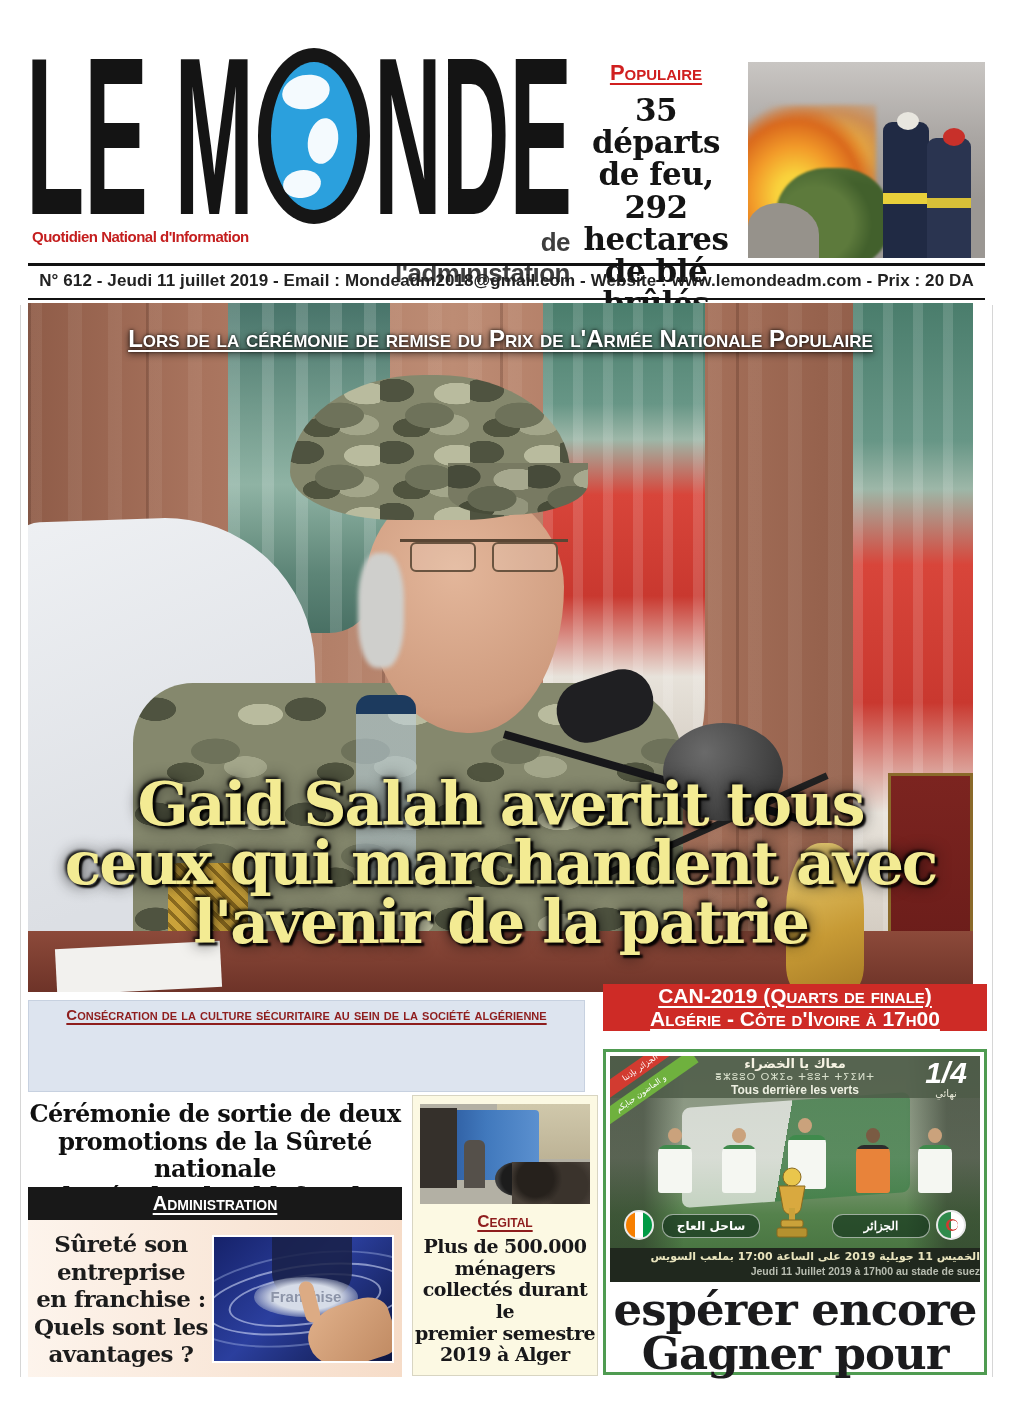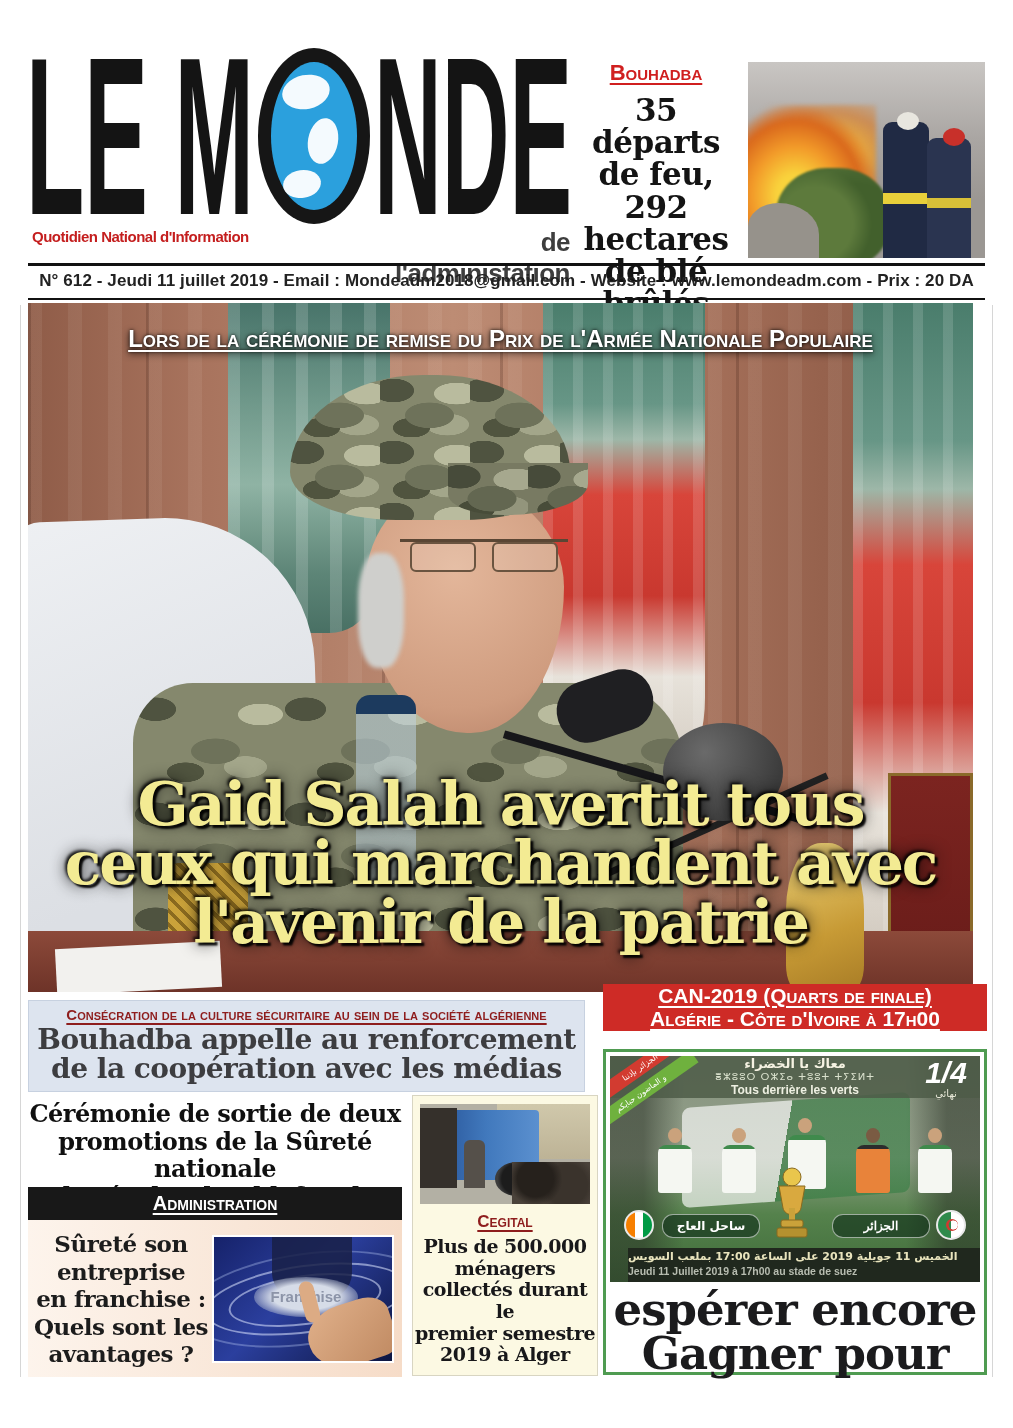--- a/index.html
+++ b/index.html
@@ -168,21 +168,21 @@
   .flag-circle{width:30px;height:30px;border-radius:50%;border:2px solid #e9e9e9;box-sizing:border-box;}
   .civ-flag{left:14px;top:8px;background:linear-gradient(90deg,#f77f00 0 33%,#fff 33% 66%,#009a44 66%);}
   .alg-flag{left:326px;top:8px;background:linear-gradient(90deg,#2f8a4c 0 50%,#fff 50%);}
   .alg-cres{left:336px;top:17px;width:12px;height:12px;border-radius:50%;
     background:radial-gradient(circle at 60% 50%,rgba(0,0,0,0) 45%,#d03a30 52% 100%);}
   .team-pill{top:12px;height:22px;line-height:22px;border-radius:11px;background:rgba(14,44,24,.6);
     border:1px solid rgba(255,255,255,.55);color:#fff;font-size:12px;font-family:"DejaVu Sans",sans-serif;
     text-align:center;font-weight:bold;}
   .pill-left{left:52px;width:96px;} .pill-right{left:222px;width:96px;font-family:Liberation Serif, serif;}
   .poster-trophy{left:160px;top:110px;}
-  .date-band{left:18px;top:192px;width:100%;height:34px;background:#20281e;text-align:left;}
+  .date-band{left:0;top:192px;width:100%;height:34px;background:#20281e;text-align:right;}
   .date-ar{font-size:11px;color:#e9e4bd;font-family:"DejaVu Sans",sans-serif;line-height:17px;font-weight:bold;}
   .date-fr{font-size:10.5px;color:#b7bcb0;line-height:13px;font-weight:bold;}
   .can-headline{left:0;top:236px;width:100%;text-align:center;font-size:45px;line-height:.97;color:#1b1b1d;letter-spacing:-1px;}
 
   .page-rule{width:1px;background:#d6d6d6;}
   .rule-left{left:20px;top:305px;height:1072px;}
   .rule-right{left:992px;top:305px;height:1072px;}
 </style>
 </head>
 <body>
@@ -199,21 +199,21 @@
         <ellipse cx="297" cy="95" rx="15" ry="23" fill="#ffffff" opacity="0.95" transform="rotate(10 297 95)"></ellipse>
         <ellipse cx="276" cy="138" rx="19" ry="14" fill="#ffffff" opacity="0.95" transform="rotate(-8 276 138)"></ellipse>
       </g>
       <text x="348" y="168" font-family="Liberation Sans, sans-serif" font-weight="bold" font-size="225" fill="#141414" textLength="198" lengthAdjust="spacingAndGlyphs">NDE</text>
     </svg>
   </div>
   <div class="abs tagline-red">Quotidien National d'Information</div>
   <div class="abs tagline-gray">de l'administation</div>
 
   <div class="abs canicule">
-    <div class="kicker canicule-kicker">Bouhadba</div>
+    <div class="kicker canicule-kicker">Populaire</div>
     <div class="display canicule-headline">35 départs de feu, 292 hectares de blé brûlés</div>
   </div>
   <div class="abs fire-photo">
     <div class="abs smoke"></div>
     <div class="abs flames"></div>
     <div class="abs shrub"></div>
     <div class="abs rocks"></div>
     <div class="abs firefighter ff1"></div>
     <div class="abs ff2"></div>
     <div class="abs helmet helmet-white"></div>
@@ -252,24 +252,20 @@
     <div class="abs kicker photo-kicker">Lors de la cérémonie de remise du Prix de l'Armée Nationale Populaire</div>
     <div class="abs display photo-headline">
       <div>Gaid Salah avertit tous</div>
       <div>ceux qui marchandent avec</div>
       <div>l'avenir de la patrie</div>
     </div>
   </div>
 
   <div class="abs security-box">
     <span class="kicker security-kicker">Consécration de la culture sécuritaire au sein de la société algérienne</span>
-    <div class="display security-headline">
-      <div>Bouhadba appelle au renforcement</div>
-      <div>de la coopération avec les médias</div>
-    </div>
   </div>
 
   <div class="abs display police-headline">
     <div>Cérémonie de sortie  de deux</div>
     <div>promotions  de la Sûreté nationale</div>
     <div>des écoles de  Chlef  et de Mascara</div>
   </div>
 
   <div class="abs admin-banner">
     <span class="kicker">Administration</span>

